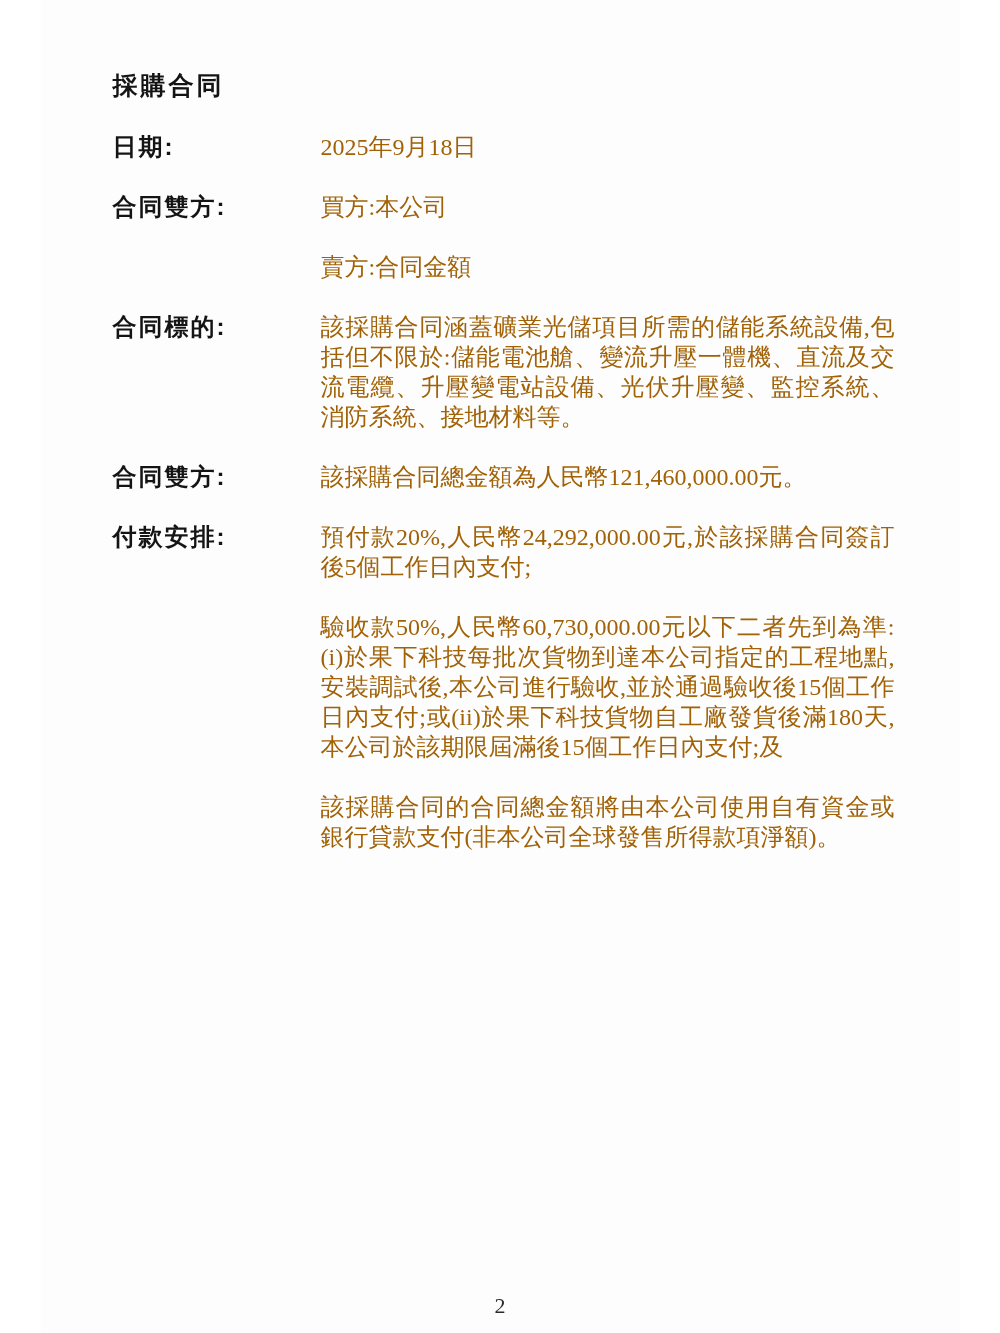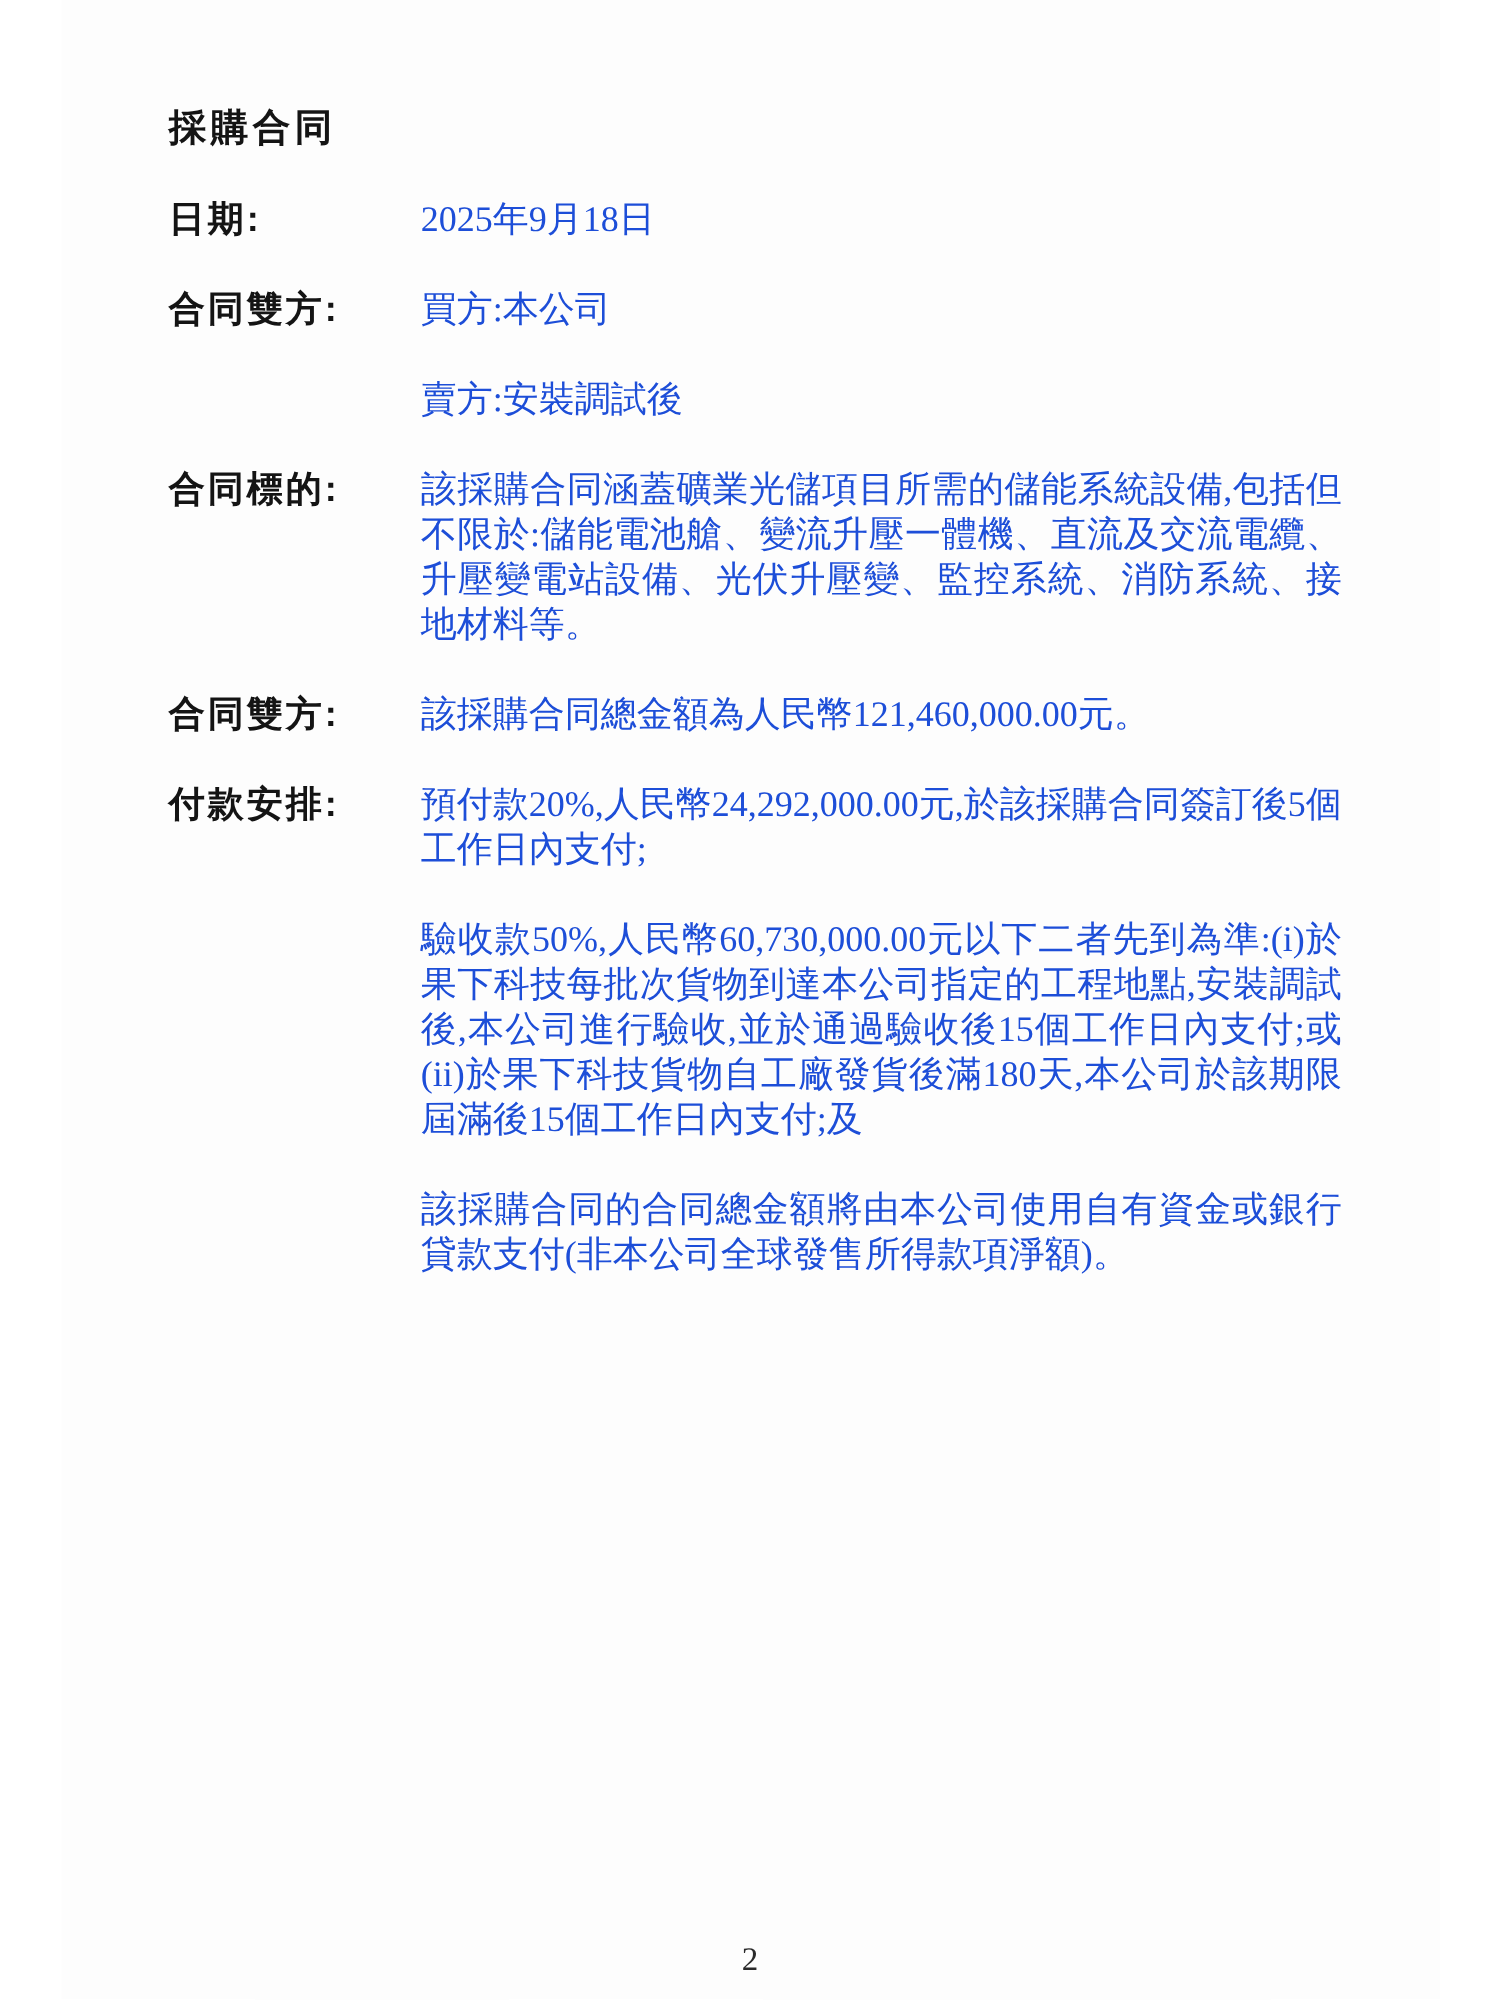--- a/index.html
+++ b/index.html
@@ -19,38 +19,38 @@
   }
   .doc-title {
     font-family: "Liberation Sans", "DejaVu Sans", sans-serif;
     font-weight: 700;
     font-size: 25px;
     line-height: 34px;
     letter-spacing: 3px;
     color: #141414;
     margin-bottom: 30px;
   }
-  .row { display: flex; align-items: flex-start; }
+  .row { display: flex; align-items: flex-start; gap: 40px; }
   .row-label {
     flex: 0 0 168px;
     width: 168px;
     font-family: "Liberation Sans", "DejaVu Sans", sans-serif;
     font-weight: 700;
     font-size: 24px;
     line-height: 30px;
     letter-spacing: 2px;
     color: #141414;
     white-space: nowrap;
   }
   .row-content {
     flex: 1 1 auto;
     font-size: 24px;
     line-height: 30px;
     text-align: justify;
-    color: #1d4ed8;
+    color: #a16207;
   }
   .row-content p { margin: 0 0 30px 0; }
   .page-number {
     position: absolute;
     left: 0;
     bottom: 14px;
     width: 100%;
     text-align: center;
     font-size: 22px;
     line-height: 26px;
@@ -68,21 +68,21 @@
     <div class="row-label">日期:</div>
     <div class="row-content">
             <p>2025年9月18日</p>
           </div>
   </div>
 
   <div class="row">
     <div class="row-label">合同雙方:</div>
     <div class="row-content">
             <p>買方:本公司</p>
-            <p>賣方:安裝調試後</p>
+            <p>賣方:合同金額</p>
           </div>
   </div>
 
   <div class="row">
     <div class="row-label">合同標的:</div>
     <div class="row-content">
             <p>該採購合同涵蓋礦業光儲項目所需的儲能系統設備,包括但不限於:儲能電池艙、變流升壓一體機、直流及交流電纜、升壓變電站設備、光伏升壓變、監控系統、消防系統、接地材料等。</p>
           </div>
   </div>
 

